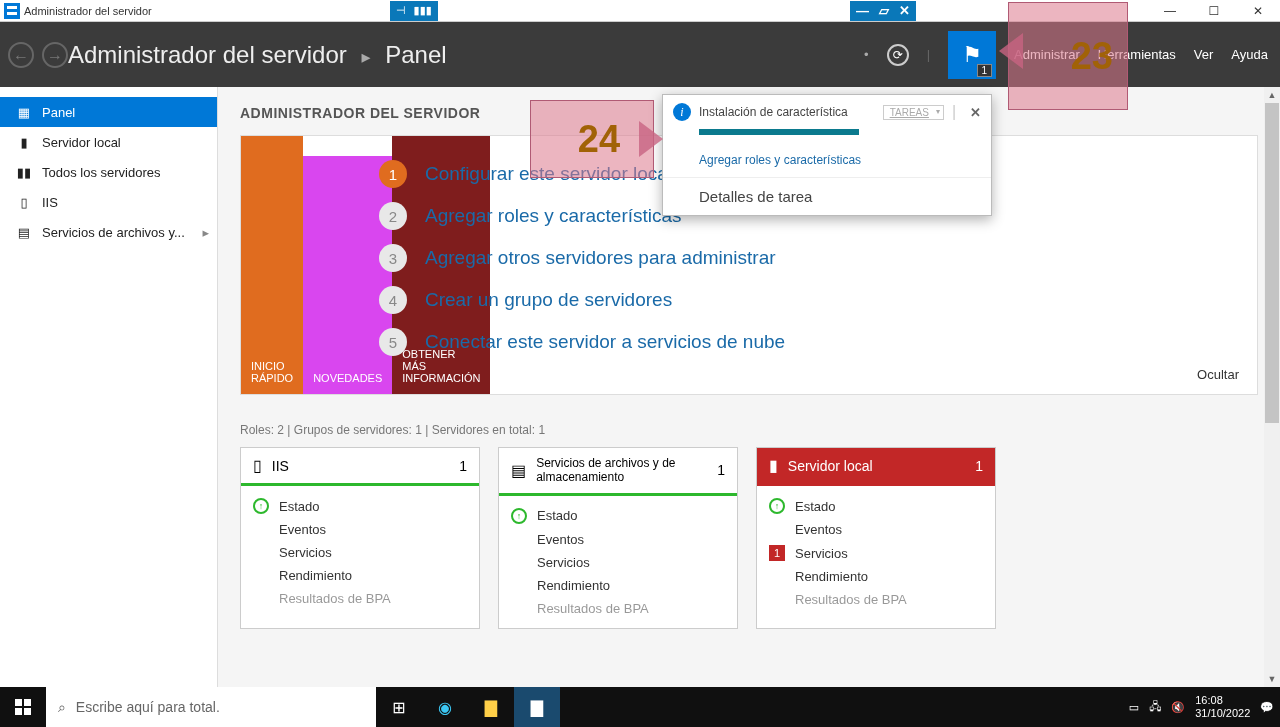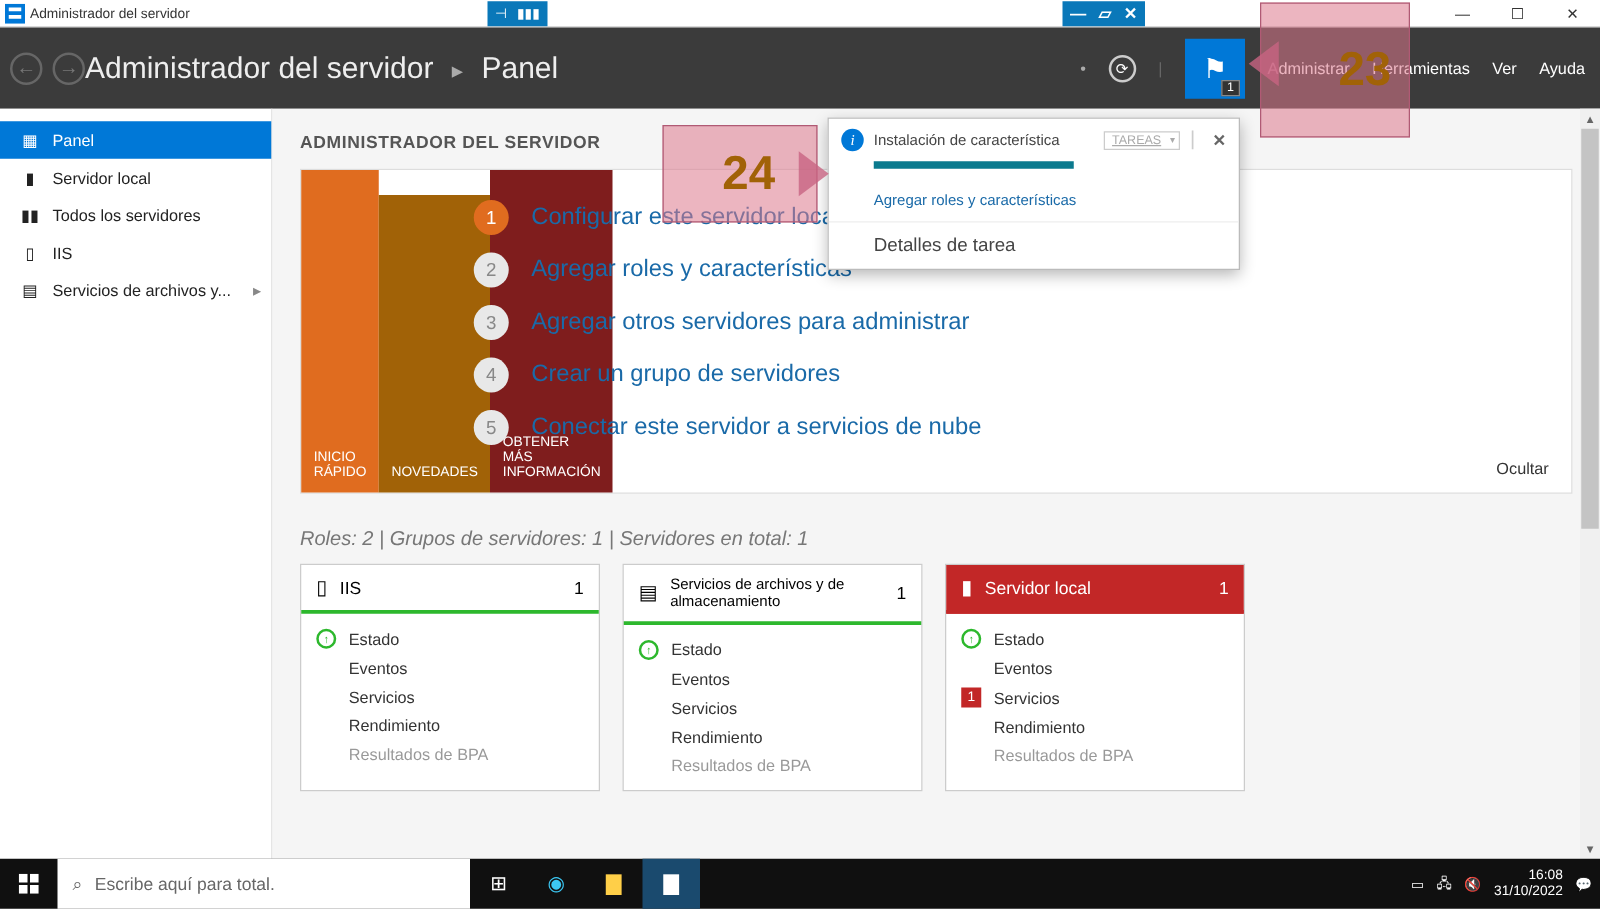--- a/index.html
+++ b/index.html
@@ -33,31 +33,31 @@
 .sidebar .item.active { background: #0078d7; color: #fff; }
 .sidebar .icon { width: 16px; display: inline-flex; justify-content: center; }
 
 
 .main { flex: 1; background: #f5f5f5; padding: 18px 22px; overflow: hidden; position: relative; }
 .section-title { font-size: 14px; font-weight: 600; color: #555; letter-spacing: .5px; margin-bottom: 14px; }
 .welcome { background: #fff; border: 1px solid #ddd; display: flex; position: relative; margin-bottom: 28px; }
 .side-tabs { width: 110px; display: flex; flex-direction: row; }
 .side-tabs div { flex: 1; display: flex; align-items: flex-end; padding: 10px; font-size: 11px; color: #fff; }
 .st-orange { background: #e06c1f; }
-.st-amber { background: #a16207; margin-top: 20px; }
+.st-amber { background: #d946ef; margin-top: 20px; }
 .st-amber2 { background: #7f1d1d; }
 .welcome-body { flex: 1; padding: 24px 28px; position: relative; }
 .step { display: flex; align-items: center; gap: 18px; margin-bottom: 14px; }
 .num { width: 28px; height: 28px; border-radius: 50%; background: #e8e8e8; color: #888; display: flex; align-items: center; justify-content: center; font-size: 15px; }
 .step.active .num { background: #e06c1f; color: #fff; }
 .step a { color: #1a6aa8; font-size: 19px; font-weight: 300; text-decoration: none; }
 .hide-link { position: absolute; right: 18px; bottom: 12px; font-size: 13px; color: #333; }
 
 .groups-title { font-size: 13px; font-weight: 600; color: #555; }
-.groups-sub { font-size: 16px; color: #777; margin: 4px 0 10px; font-style: italic; }
+.groups-sub { font-size: 12px; color: #777; margin: 4px 0 10px; }
 .tiles { display: flex; gap: 18px; }
 .tile { width: 240px; border: 1px solid #ccc; background: #fff; }
 .tile-head { display: flex; align-items: center; padding: 8px 12px; gap: 10px; border-bottom: 3px solid #2db82d; }
 .tile-head .t { font-size: 14px; flex: 1; }
 .tile-head .c { font-size: 14px; }
 .tile.red .tile-head { background: #c22727; color: #fff; border-bottom: 3px solid #c22727; }
 .tile-body { padding: 8px 12px; }
 .tile-row { display: flex; align-items: center; gap: 10px; font-size: 13px; padding: 4px 0; color: #333; }
 .status-ico { width: 16px; height: 16px; border: 2px solid #2db82d; border-radius: 50%; color: #2db82d; font-size: 9px; display: flex; align-items: center; justify-content: center; }
 .red-badge { background: #c22727; color: #fff; width: 16px; height: 16px; font-size: 11px; display: flex; align-items: center; justify-content: center; }
@@ -82,21 +82,21 @@
 .anno.a23::before { content: ""; position: absolute; left: -28px; top: 30px; border: 18px solid transparent; border-right: 24px solid rgba(200,100,130,.8); }
 .anno.a24 { top: 100px; left: 530px; width: 124px; height: 78px; justify-content: center; padding-left: 14px; }
 .anno.a24::after { content: ""; position: absolute; right: -28px; top: 20px; border: 18px solid transparent; border-left: 24px solid rgba(200,100,130,.8); }
 
 
 .taskbar { position: absolute; bottom: 0; left: 0; right: 0; height: 40px; background: #101010; display: flex; align-items: center; color: #fff; }
 .start { width: 46px; height: 40px; display: flex; align-items: center; justify-content: center; font-size: 16px; }
 .search-box { width: 330px; height: 40px; background: #fff; display: flex; align-items: center; padding: 0 12px; color: #666; font-size: 14px; gap: 10px; }
 .tb-icon { width: 46px; height: 40px; display: flex; align-items: center; justify-content: center; font-size: 16px; }
 .tb-right { position: absolute; right: 6px; display: flex; align-items: center; gap: 10px; font-size: 11px; }
-.tb-time { text-align: right; line-height: 1.2; }
+.tb-time { text-align: left; line-height: 1.2; }
 .scrollbar-v { position: absolute; right: 0; top: 87px; bottom: 40px; width: 16px; background: #f0f0f0; }
 .scrollbar-v .thumb { position: absolute; top: 16px; width: 14px; left: 1px; height: 320px; background: #c4c4c4; }
 .scrollbar-v .arr { height: 16px; display: flex; align-items: center; justify-content: center; font-size: 9px; color: #666; }
 </style>
 </head>
 <body>
 
 <div class="titlebar">
   <svg class="app-icon" viewBox="0 0 16 16">
       <rect width="16" height="16" fill="#0078d7"></rect>

